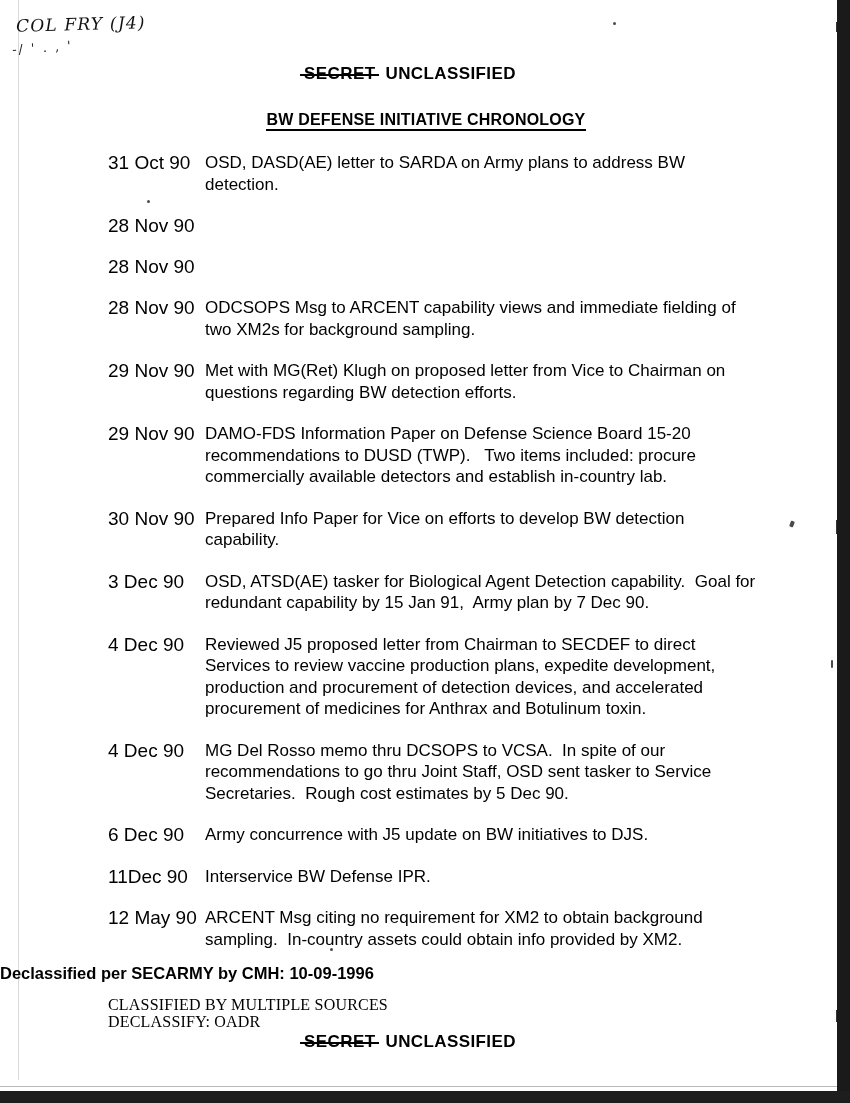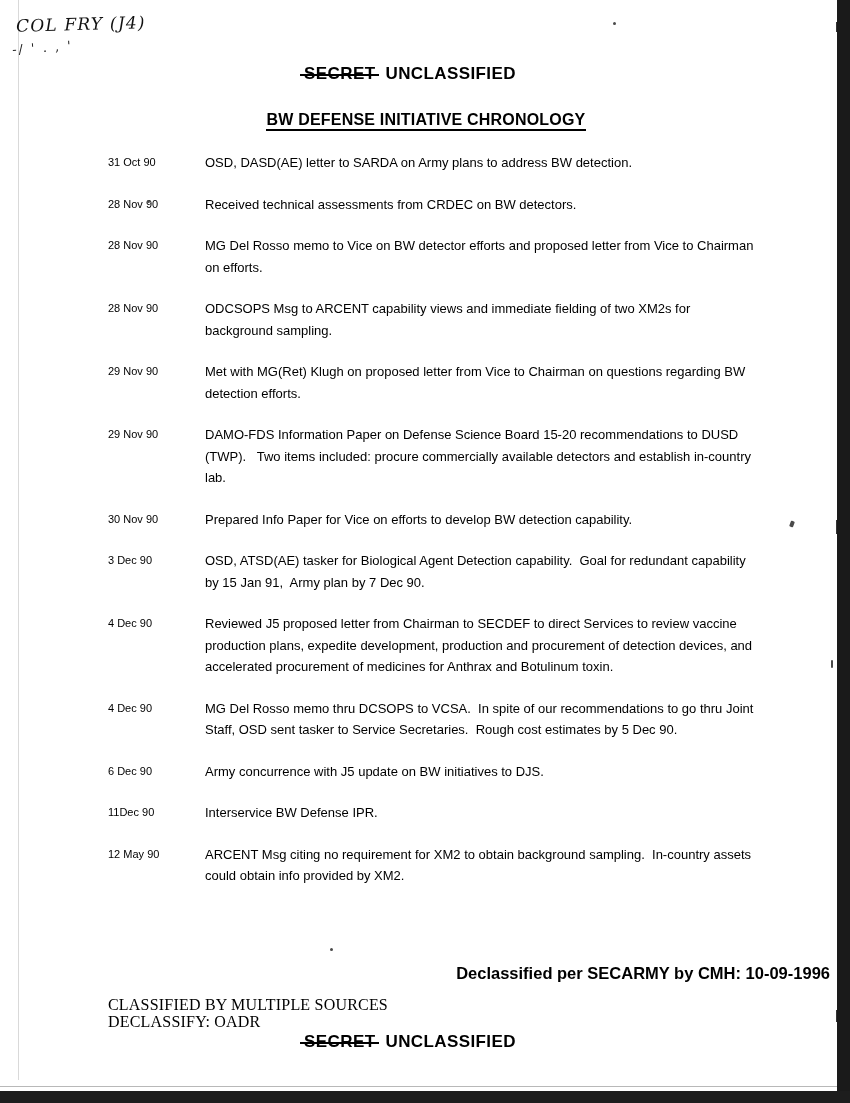--- a/index.html
+++ b/index.html
@@ -133,37 +133,37 @@
     top: 152px;
     width: 650px;
   }
   .entry {
     display: flex;
     margin-bottom: 20px;
   }
   .entry-date {
     width: 97px;
     flex: 0 0 97px;
-    font-size: 11px;
+    font-size: 19px;
     line-height: 21px;
     white-space: pre;
   }
   .entry-text {
     flex: 1 1 auto;
-    font-size: 13px;
+    font-size: 17px;
     line-height: 21.5px;
     white-space: pre-wrap;
   }
 
   
   .declass {
     position: absolute;
     left: 0; top: 964px;
     width: 830px;
-    text-align: right;
+    text-align: left;
     font-size: 16.5px;
     font-weight: bold;
   }
 
   
   .footer-block {
     position: absolute;
     left: 108px;
     top: 996px;
     font-family: "Liberation Serif", serif;
@@ -212,26 +212,24 @@
 
   <div class="chrono">
 
     <div class="entry">
       <div class="entry-date">31 Oct 90</div>
       <div class="entry-text">OSD, DASD(AE) letter to SARDA on Army plans to address BW detection.</div>
     </div>
 
     <div class="entry">
       <div class="entry-date">28 Nov 90</div>
-      <div class="entry-text">Received technical assessments from CRDEC on BW detectors.</div>
     </div>
 
     <div class="entry">
       <div class="entry-date">28 Nov 90</div>
-      <div class="entry-text">MG Del Rosso memo to Vice on BW detector efforts and proposed letter from Vice to Chairman on efforts.</div>
     </div>
 
     <div class="entry">
       <div class="entry-date">28 Nov 90</div>
       <div class="entry-text">ODCSOPS Msg to ARCENT capability views and immediate fielding of two XM2s for background sampling.</div>
     </div>
 
     <div class="entry">
       <div class="entry-date">29 Nov 90</div>
       <div class="entry-text">Met with MG(Ret) Klugh on proposed letter from Vice to Chairman on questions regarding BW detection efforts.</div>

